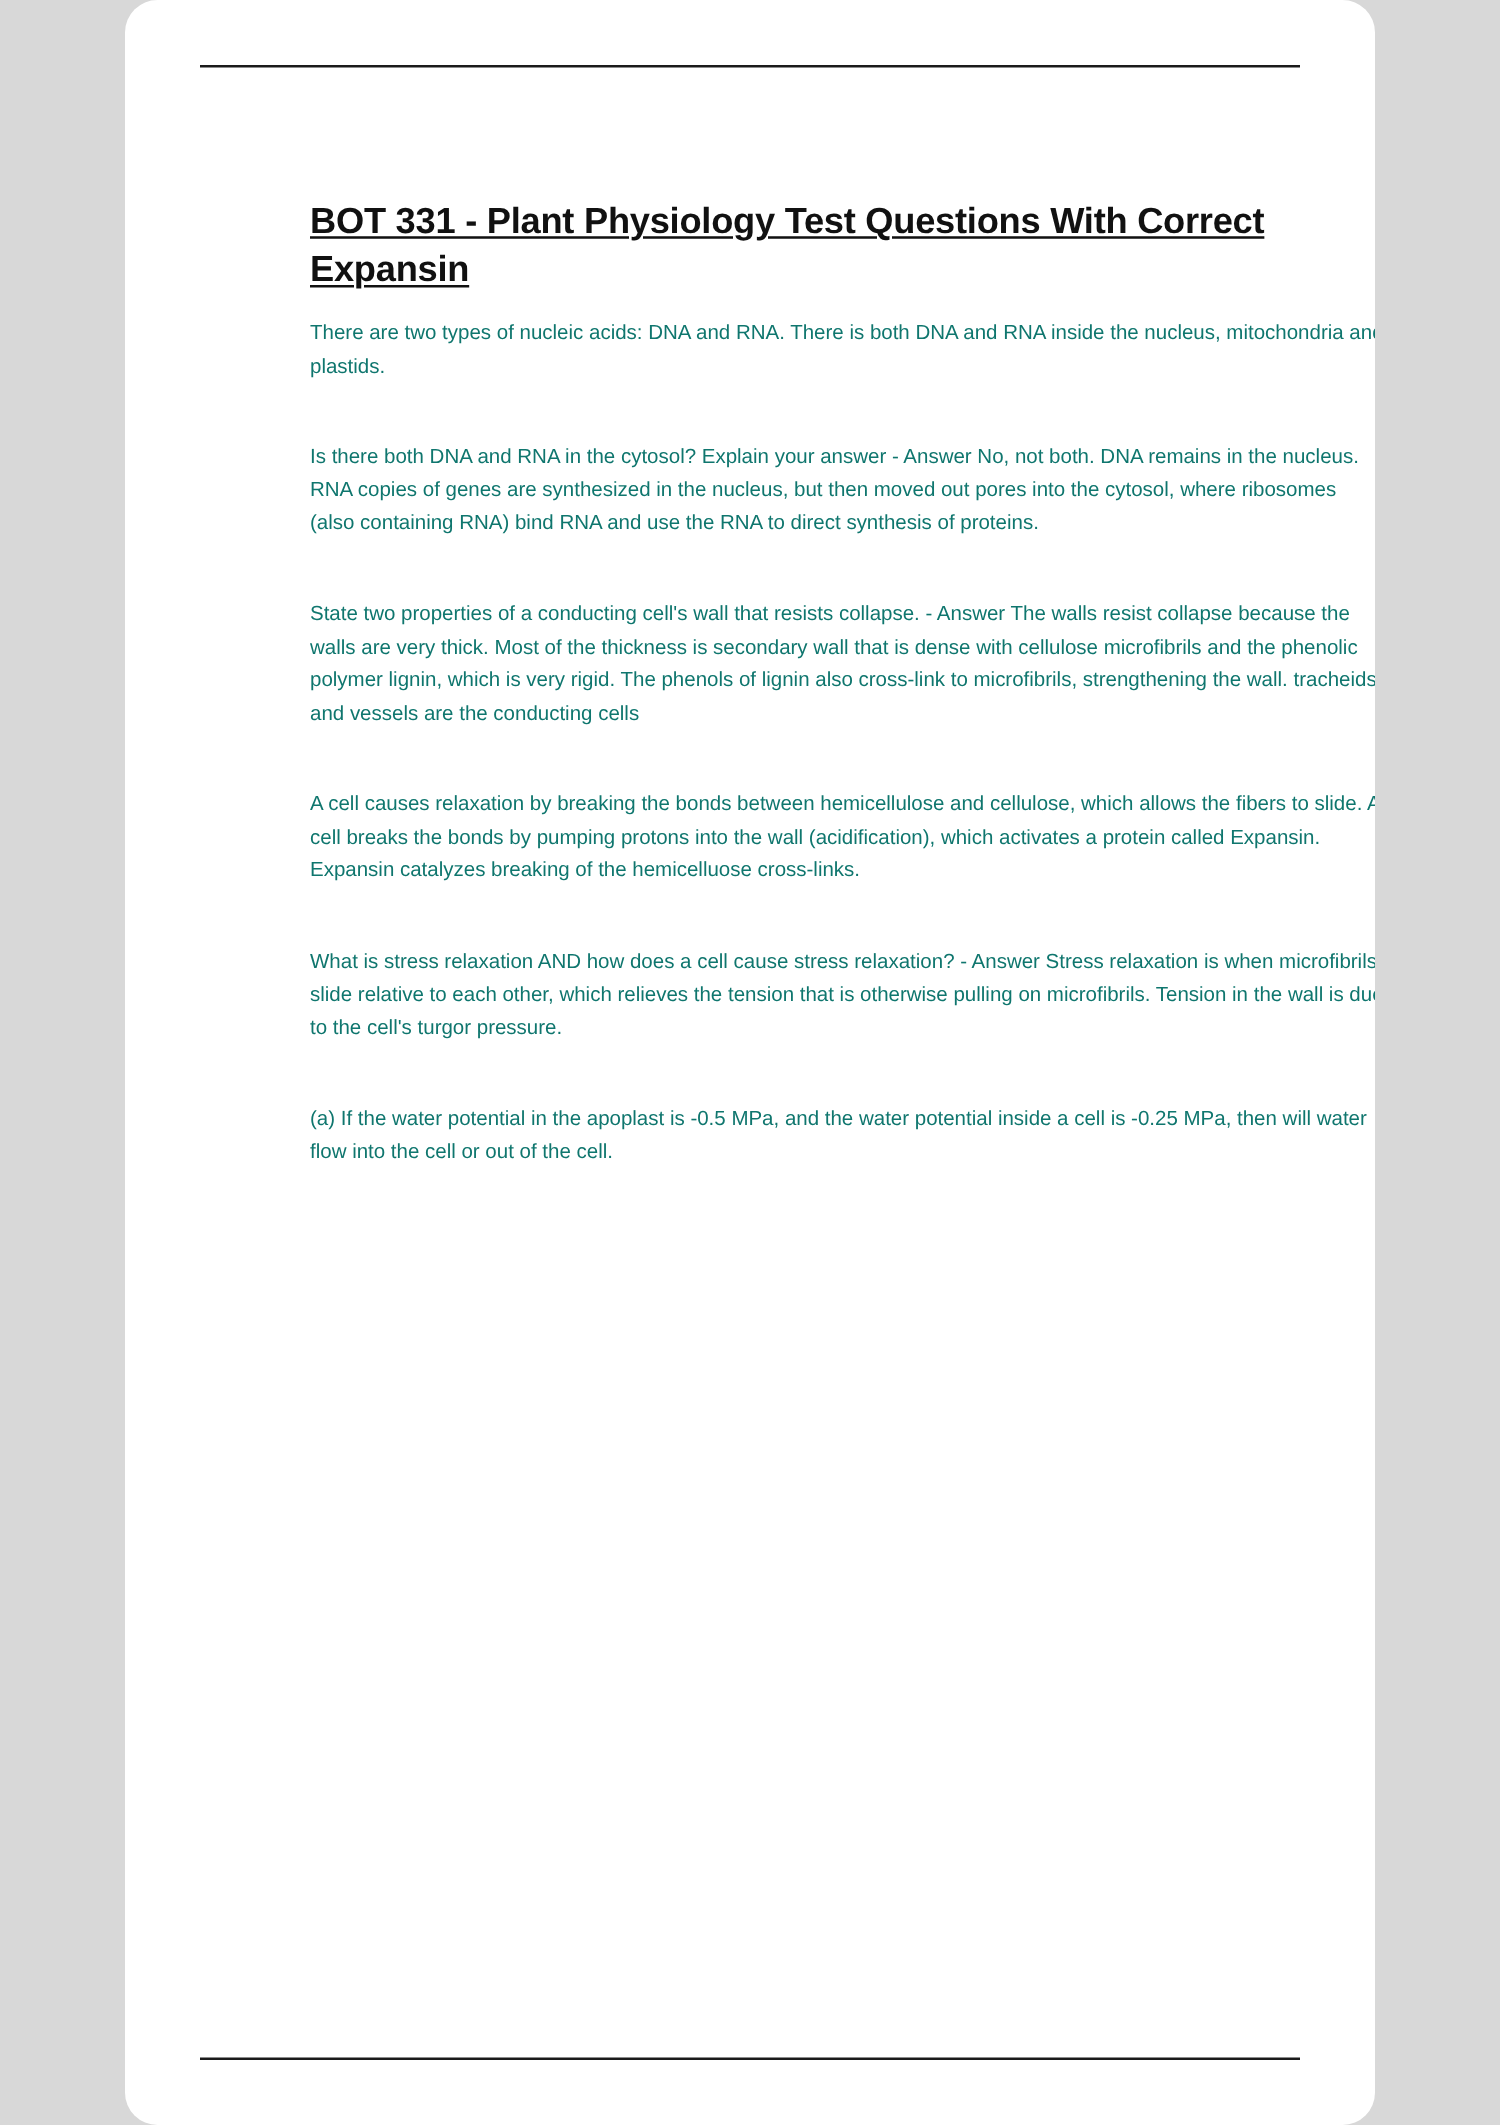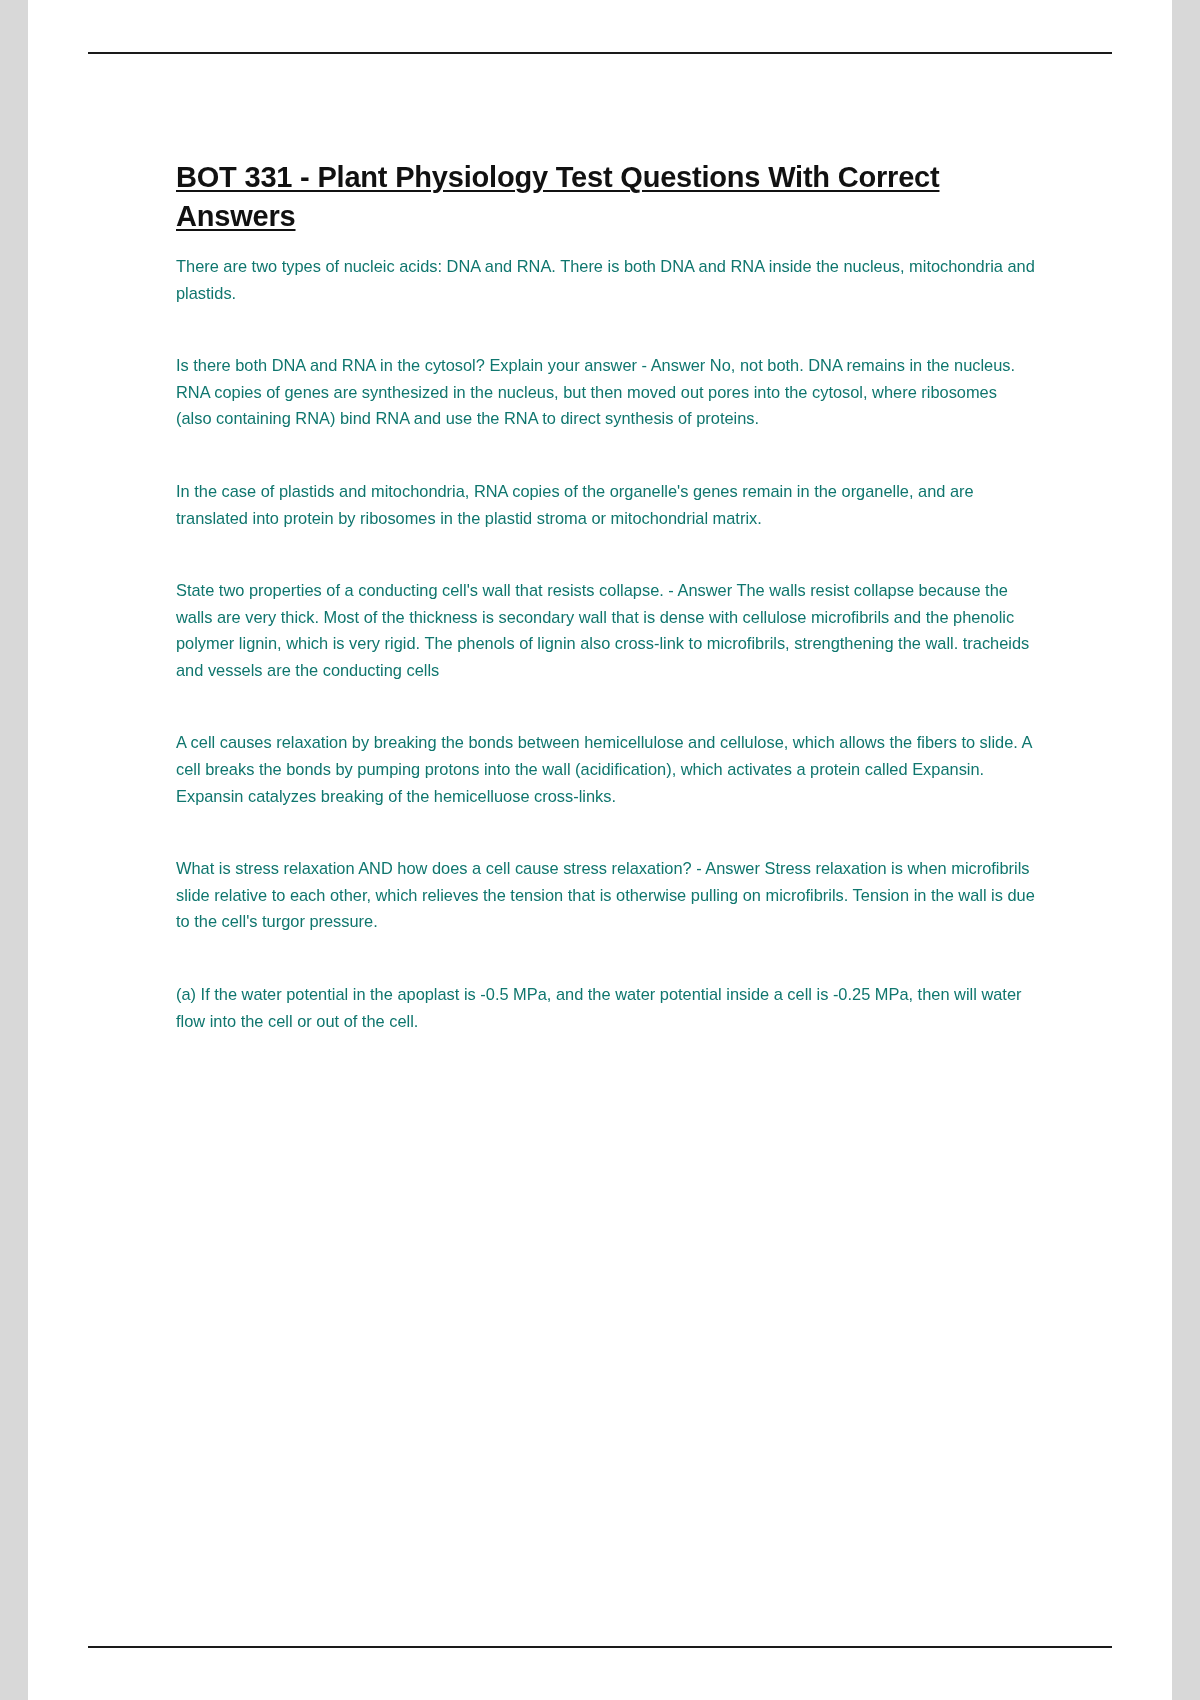--- a/index.html
+++ b/index.html
@@ -5,26 +5,27 @@
   html, body {
     margin: 0;
     padding: 0;
     background: #d8d8d8;
   }
   body {
     font-family: "Liberation Sans", sans-serif;
   }
   .page {
     position: relative;
-    width: 1144px;
+    width: 1000px;
     height: 1700px;
     background: #ffffff;
     margin: 0 auto;
     box-sizing: border-box;
     overflow: hidden;
+    border-radius: 26px;
   }
   .rule-top {
     position: absolute;
     left: 60px;
     right: 60px;
     top: 52px;
     height: 0;
     border-top: 2px solid #1a1a1a;
   }
   .rule-bottom {
@@ -69,26 +70,25 @@
 <body>
 
 <div class="page">
 
   <div class="rule-top"></div>
 
   <div class="content">
 
     <h1 class="doc-title">
       <span class="u">BOT 331 - Plant Physiology Test Questions With Correct</span><br>
-      <span class="u">Answers</span>
+      <span class="u">Expansin</span>
     </h1>
 
     <p class="para">There are two types of nucleic acids: DNA and RNA. There is both DNA and RNA inside the nucleus, mitochondria and plastids.</p>
     <p class="para"> Is there both DNA and RNA in the cytosol? Explain your answer - Answer No, not both. DNA remains in the nucleus. RNA copies of genes are synthesized in the nucleus, but then moved out pores into the cytosol, where ribosomes (also containing RNA) bind RNA and use the RNA to direct synthesis of proteins.</p>
-    <p class="para">In the case of plastids and mitochondria, RNA copies of the organelle's genes remain in the organelle, and are translated into protein by ribosomes in the plastid stroma or mitochondrial matrix.</p>
     <p class="para">State two properties of a conducting cell's wall that resists collapse. - Answer The walls resist collapse because the walls are very thick. Most of the thickness is secondary wall that is dense with cellulose microfibrils and the phenolic polymer lignin, which is very rigid. The phenols of lignin also cross-link to microfibrils, strengthening the wall. tracheids and vessels are the conducting cells</p>
     <p class="para">A cell causes relaxation by breaking the bonds between hemicellulose and cellulose, which allows the fibers to slide. A cell breaks the bonds by pumping protons into the wall (acidification), which activates a protein called Expansin. Expansin catalyzes breaking of the hemicelluose cross-links.</p>
     <p class="para">What is stress relaxation AND how does a cell cause stress relaxation? - Answer Stress relaxation is when microfibrils slide relative to each other, which relieves the tension that is otherwise pulling on microfibrils. Tension in the wall is due to the cell's turgor pressure.</p>
     <p class="para">(a) If the water potential in the apoplast is -0.5 MPa, and the water potential inside a cell is -0.25 MPa, then will water flow into the cell or out of the cell.</p>
 
   </div>
 
   <div class="rule-bottom"></div>
 
 </div>

